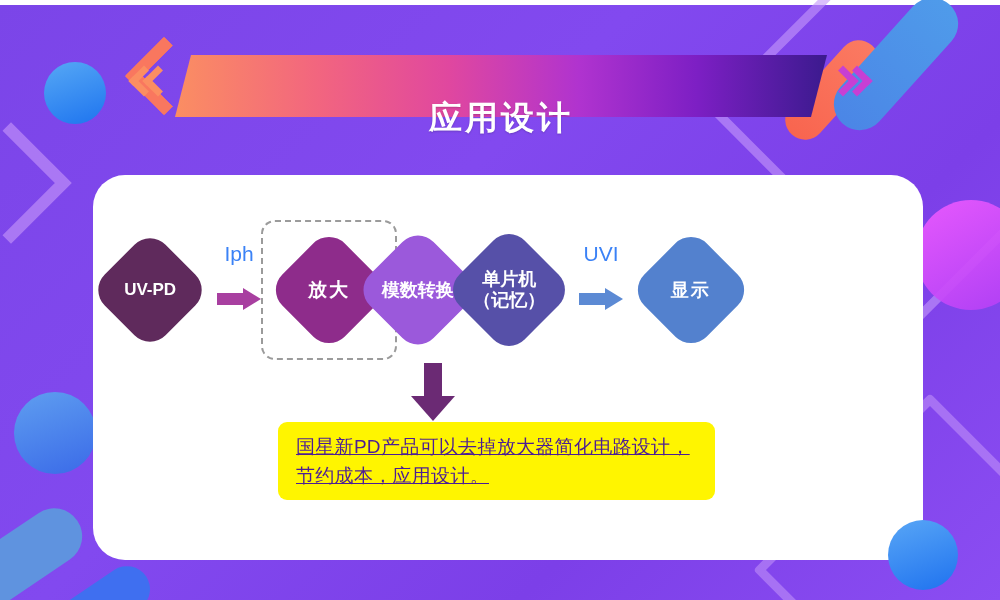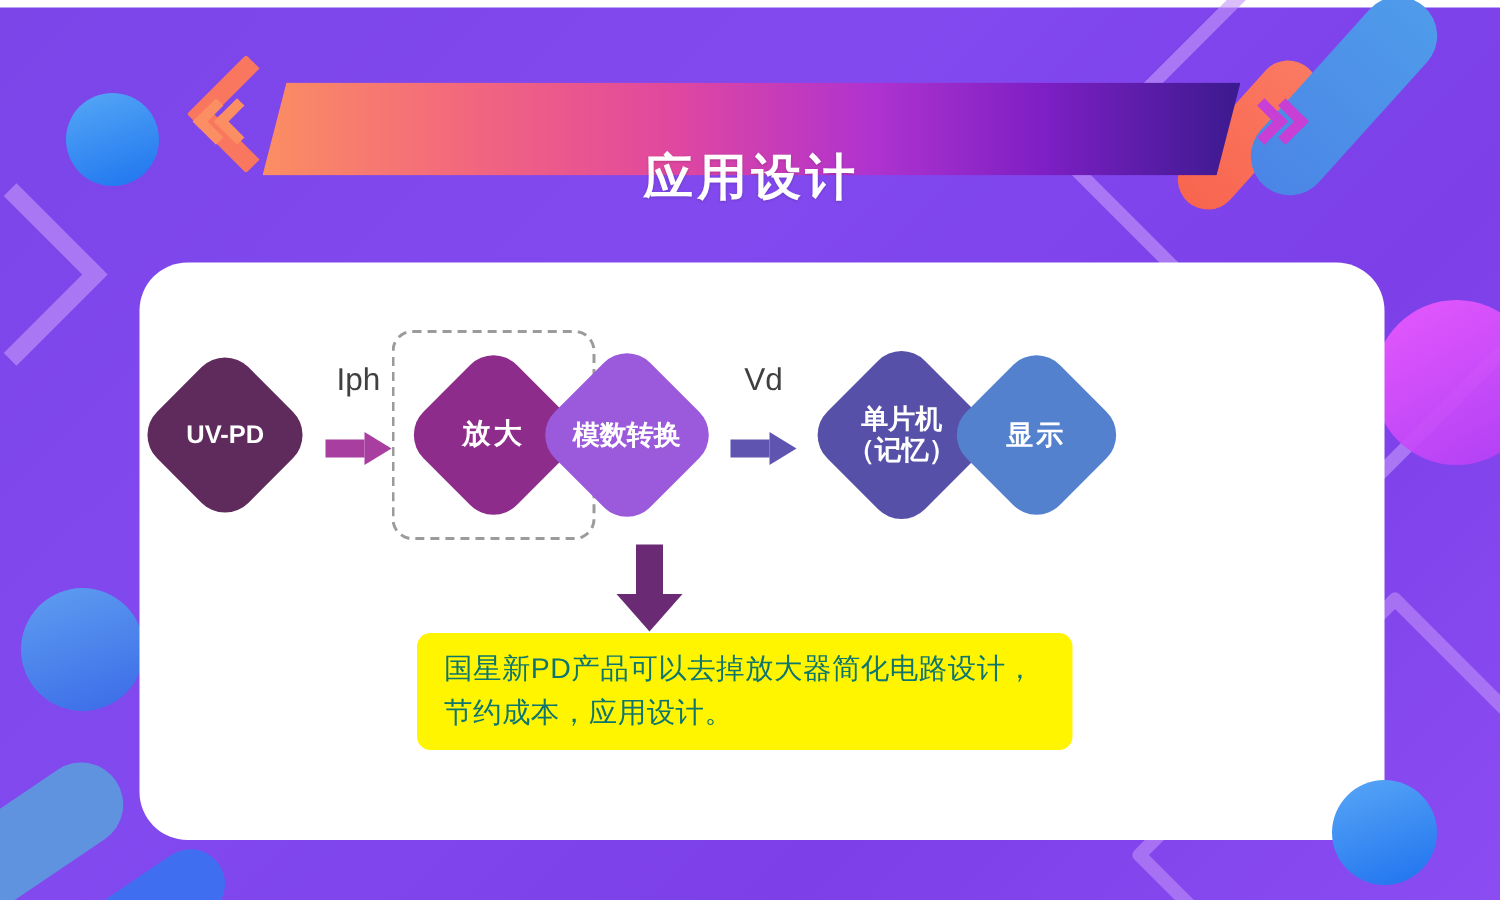--- a/index.html
+++ b/index.html
@@ -156,21 +156,21 @@
 
   .dashbox {
     position:absolute; left:50%; top:50%;
     width:136px; height:140px; margin-left:-68px; margin-top:-70px;
     border:2px dashed #9b9b9b; border-radius:14px;
   }
 
   .conn { position:relative; width:92px; height:100px; flex:none; }
   .conn .clabel {
     position:absolute; top:2px; left:50%; transform:translateX(-50%);
-    font-size:21px; color:#404040; white-space:nowrap;
+    font-size:21px; color:#3b82f6; white-space:nowrap;
   }
   .arrow {
     position:absolute; top:48px; left:50%; transform:translateX(-50%);
     width:44px; height:22px;
   }
   .arrow .shaft { position:absolute; left:0; top:5px; width:26px; height:12px; }
   .arrow .head {
     position:absolute; right:0; top:0;
     width:0; height:0;
     border-top:11px solid transparent;
@@ -189,22 +189,23 @@
   }
 
   
   #callout {
     position:absolute; left:185px; top:247px; width:437px; height:78px;
     background:#fff500; border-radius:9px;
     padding:11px 18px;
     display:flex; flex-direction:column; justify-content:center;
   }
   #callout .cline {
-    font-size:19px; color:#0f766e; line-height:1.55; letter-spacing:.3px;
+    font-size:19px; color:#4c1d95; line-height:1.55; letter-spacing:.3px;
     font-family:"Liberation Sans","DejaVu Sans",sans-serif;
+    text-decoration:underline;
   }
 </style>
 </head>
 <body>
 
 <div id="slide">
 
   <div class="deco bar-top-white"></div>
   <div class="deco sq-outline"></div>
   <div class="deco sq-outline2"></div>
@@ -256,37 +257,37 @@
         </div>
       </div>
 
 
       <div class="node-wrap n2">
         <div class="diamond" style="background:#9b59db">
           <span class="dlabel">模数转换</span>
         </div>
       </div>
 
-      <div class="conn">
-        <span class="clabel">Vd</span>
-        <span class="arrow">
-          <span class="shaft" style="background:#5f54b0"></span>
-          <span class="head" style="border-left:18px solid #5f54b0"></span>
-        </span>
-      </div>
 
       <div class="node-wrap n3">
         <div class="diamond" style="background:#5650a8">
           <span class="dlabel">
             <span>单片机</span><br>
             <span>（记忆）</span>
           </span>
         </div>
       </div>
 
+      <div class="conn">
+        <span class="clabel">UVI</span>
+        <span class="arrow">
+          <span class="shaft" style="background:#5c8ad4"></span>
+          <span class="head" style="border-left:18px solid #5c8ad4"></span>
+        </span>
+      </div>
 
       <div class="node-wrap n4">
         <div class="diamond" style="background:#5381ce">
           <span class="dlabel">显示</span>
         </div>
       </div>
 
     </div>
 
     <div id="downarrow">

